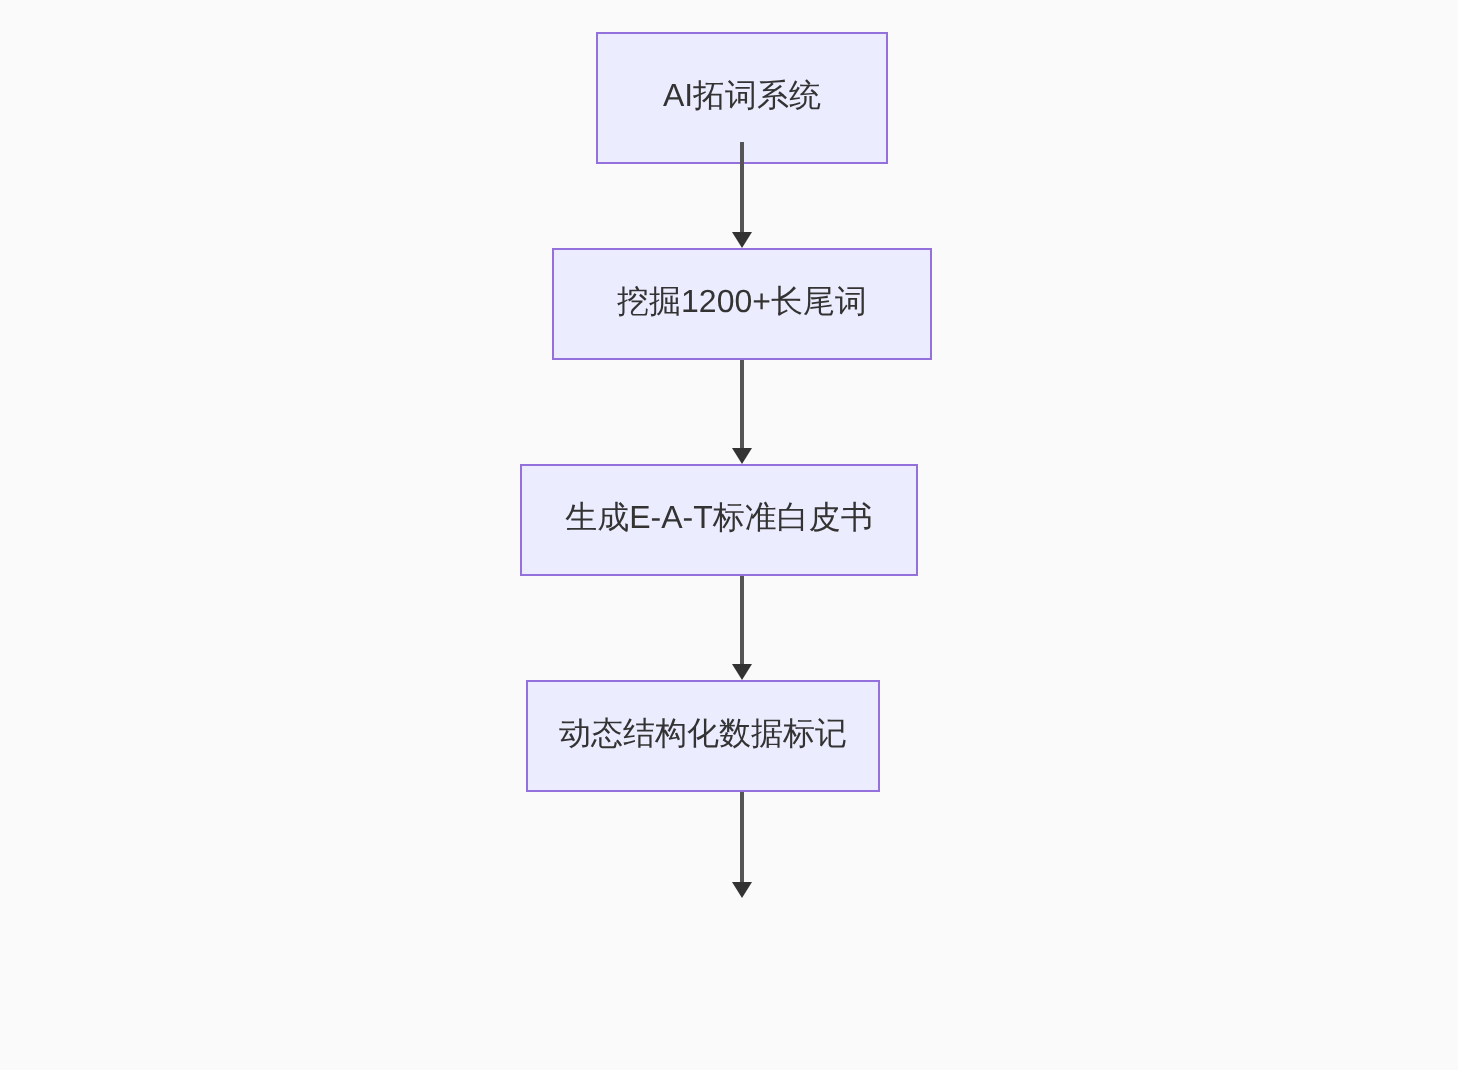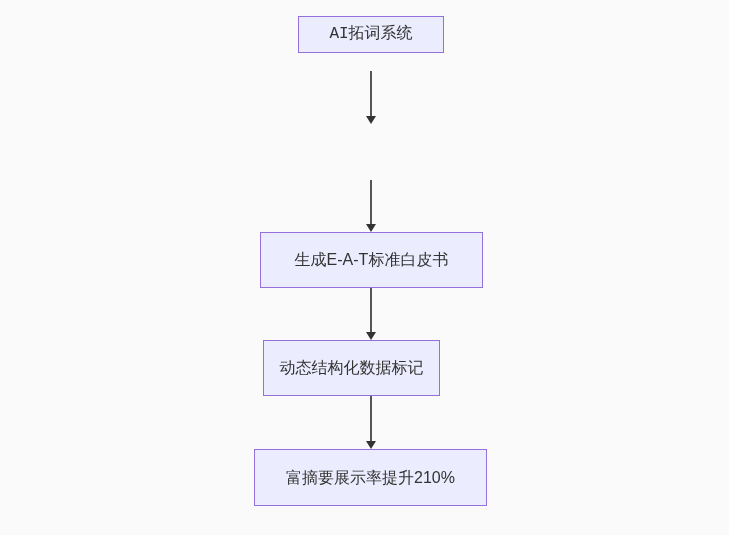--- a/index.html
+++ b/index.html
@@ -51,50 +51,50 @@
     border-left: 5px solid transparent;
     border-right: 5px solid transparent;
     border-top: 8px solid #333333;
   }
 </style>
 </head>
 <body>
 
 <div class="canvas">
 
-  <div class="node" style="left:298px; top:16px; width:146px; height:37px;font-family:Liberation Mono, monospace;">
+  <div class="node" style="left:298px; top:16px; width:146px; height:66px;">
     <span class="node-label">AI拓词系统</span>
   </div>
 
   <div class="edge" style="left:366px; top:71px; height:53px;">
     <div class="edge-line"></div>
     <div class="edge-arrowhead"></div>
   </div>
 
+  <div class="node" style="left:276px; top:124px; width:190px; height:56px;">
+    <span class="node-label">挖掘1200+长尾词</span>
+  </div>
 
   <div class="edge" style="left:366px; top:180px; height:52px;">
     <div class="edge-line"></div>
     <div class="edge-arrowhead"></div>
   </div>
 
-  <div class="node" style="left:260px; top:232px; width:223px; height:56px;">
+  <div class="node" style="left:260px; top:232px; width:199px; height:56px;">
     <span class="node-label">生成E-A-T标准白皮书</span>
   </div>
 
   <div class="edge" style="left:366px; top:288px; height:52px;">
     <div class="edge-line"></div>
     <div class="edge-arrowhead"></div>
   </div>
 
   <div class="node" style="left:263px; top:340px; width:177px; height:56px;">
     <span class="node-label">动态结构化数据标记</span>
   </div>
 
   <div class="edge" style="left:366px; top:396px; height:53px;">
     <div class="edge-line"></div>
     <div class="edge-arrowhead"></div>
   </div>
 
-  <div class="node" style="left:254px; top:449px; width:233px; height:57px;">
-    <span class="node-label">富摘要展示率提升210%</span>
-  </div>
 
 </div>
 
 </body></html>

